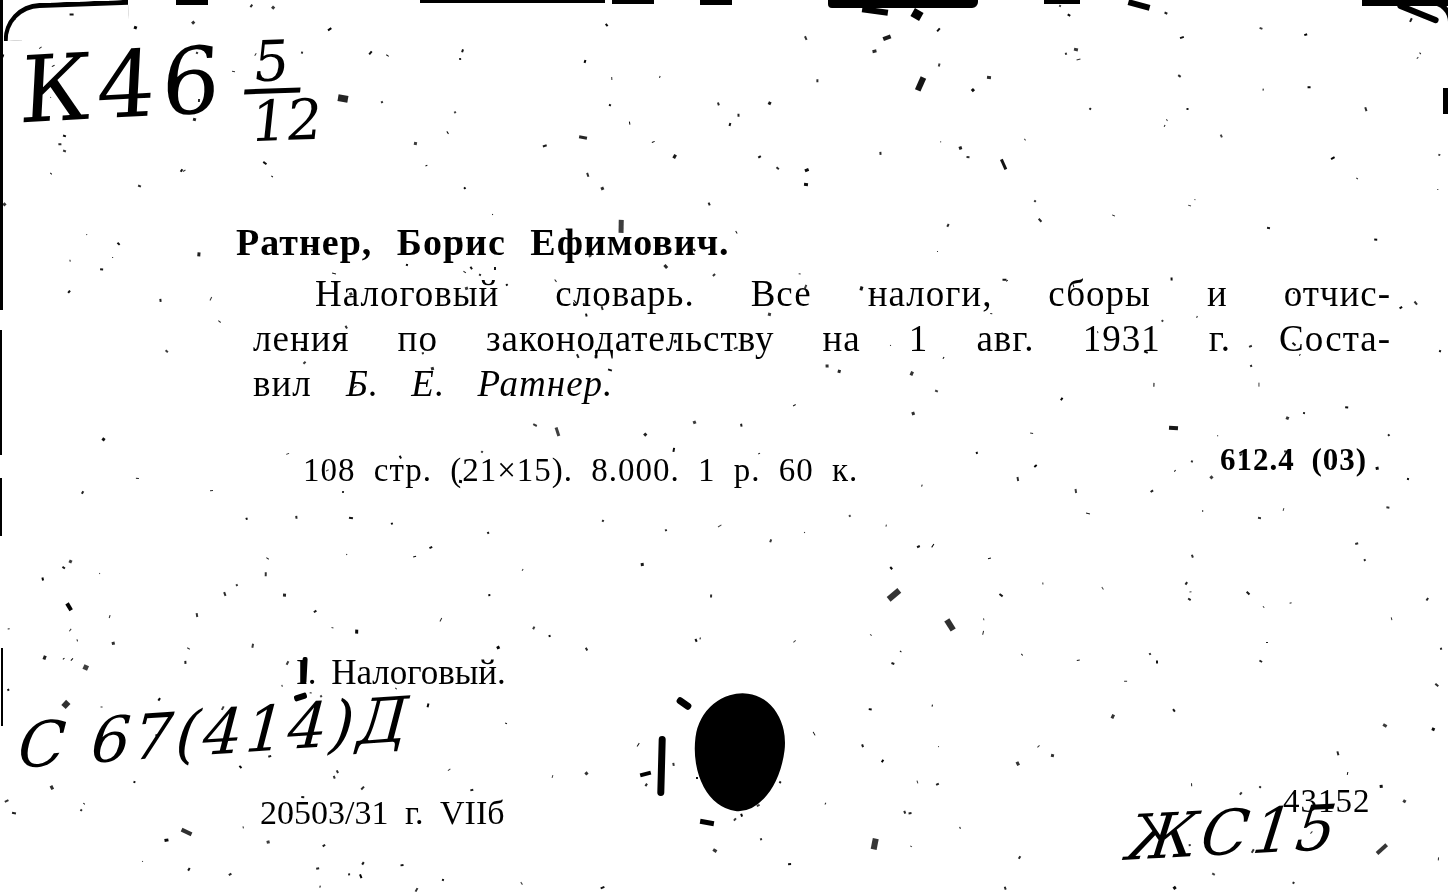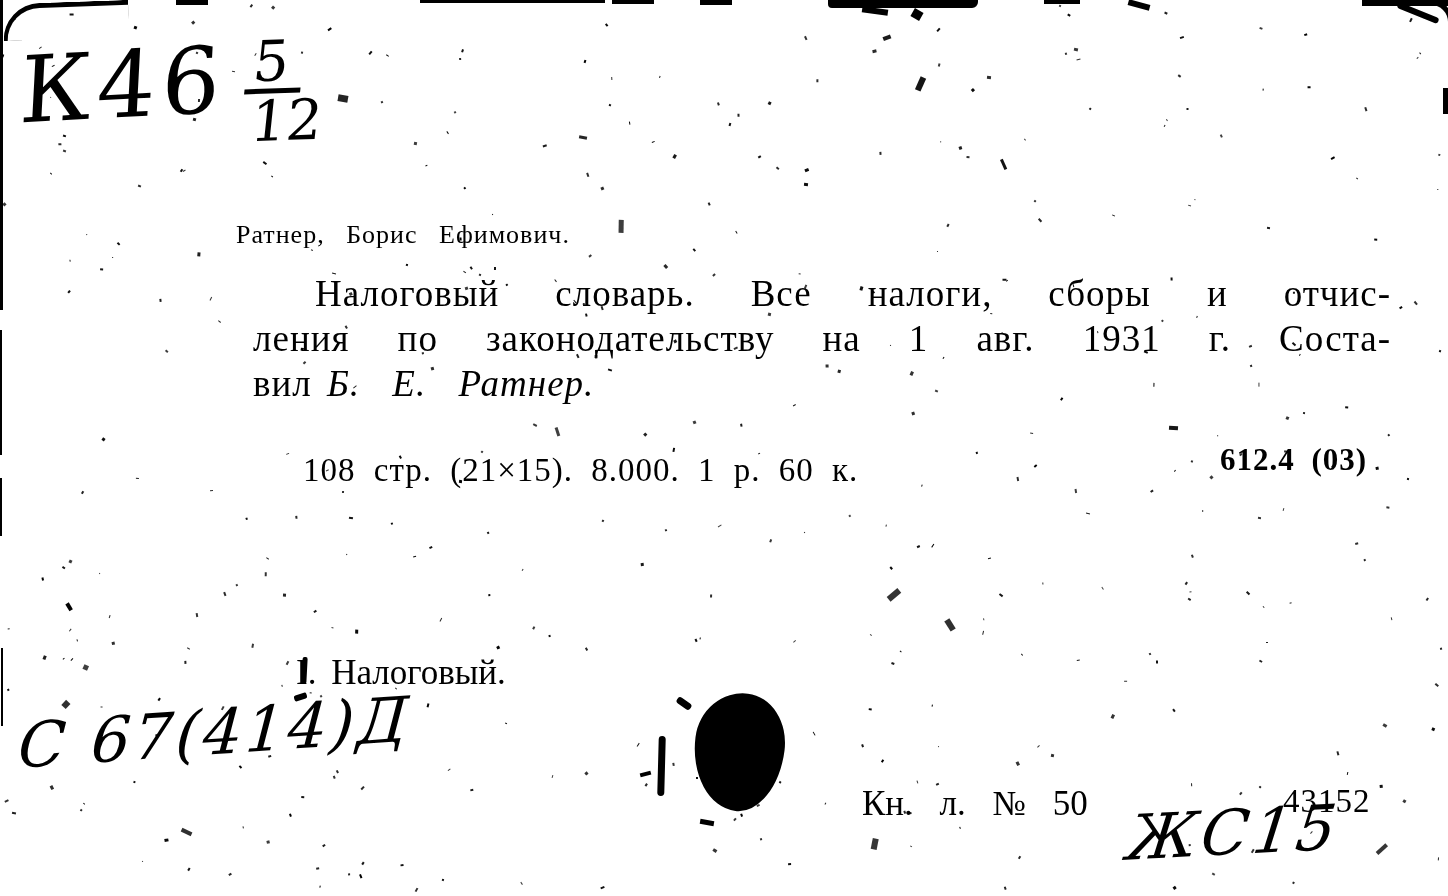--- a/index.html
+++ b/index.html
@@ -8,39 +8,39 @@
     width:1448px;height:896px;
     background:#ffffff;
     overflow:hidden;
     font-family:"Liberation Serif","DejaVu Serif",serif;
     color:#000;
   }
   .abs{position:absolute;}
   
   .author{
     left:236px;top:220px;
-    font-size:26px;font-weight:normal;
+    font-size:38px;font-weight:bold;
     letter-spacing:1px;word-spacing:14px;
     white-space:nowrap;
   }
   .bodyline{
     font-size:37px;
     letter-spacing:1px;
     white-space:nowrap;
   }
   .just{
     white-space:normal;
     text-align:justify;
     text-align-last:justify;
   }
   .line1{left:315px;top:272px;width:1076px;}
   .line2{left:253px;top:317px;width:1138px;}
   .line3{left:253px;top:362px;width:1138px;display:flex;justify-content:space-between;}
   .line3 .seg-a{word-spacing:16px;}
-  .line3 .ital{font-style:italic;word-spacing:22px;margin-left:5px;}
+  .line3 .ital{font-style:italic;word-spacing:22px;margin-left:24px;}
   .line3 .seg-c{word-spacing:10px;}
   .line4{left:253px;top:407px;word-spacing:30px;letter-spacing:1.5px;}
   .collation{
     left:303px;top:452px;
     font-size:33px;letter-spacing:1px;word-spacing:9px;white-space:nowrap;
   }
   .udc{
     left:1220px;top:442px;
     font-size:31px;font-weight:bold;letter-spacing:1px;word-spacing:8px;white-space:nowrap;
   }
@@ -151,21 +151,21 @@
 
   <div class="abs collation">108 стр. (21×15). 8.000. 1 р. 60 к.</div>
   <div class="abs udc">612.4 (03)</div>
 
   <div class="abs mark tick" style="left:302px;top:657px;width:5px;height:27px;transform:rotate(3deg);"></div>
   <div class="abs mark tick" style="left:294px;top:694px;width:13px;height:6px;transform:rotate(-18deg);"></div>
   <div class="abs added-entry">I. Налоговый.</div>
 
   <div class="abs shelf-code hw">С 67(414)Д</div>
 
-  <div class="abs book-list">Кн. л. № 50</div>
+  <div class="abs reg-number">20503/31 г. VIIб</div>
   <div class="abs accession">43152</div>
 
   <div class="abs hw-code hw">ЖС15</div>
 
   <div class="abs blot-stroke"></div>
   <div class="abs ink-blot"></div>
   <div class="abs mark" style="left:676px;top:700px;width:16px;height:7px;transform:rotate(35deg);border-radius:3px;"></div>
   <div class="abs mark" style="left:640px;top:772px;width:11px;height:4px;transform:rotate(-15deg);"></div>
   <div class="abs mark" style="left:700px;top:820px;width:14px;height:5px;transform:rotate(10deg);"></div>
 

